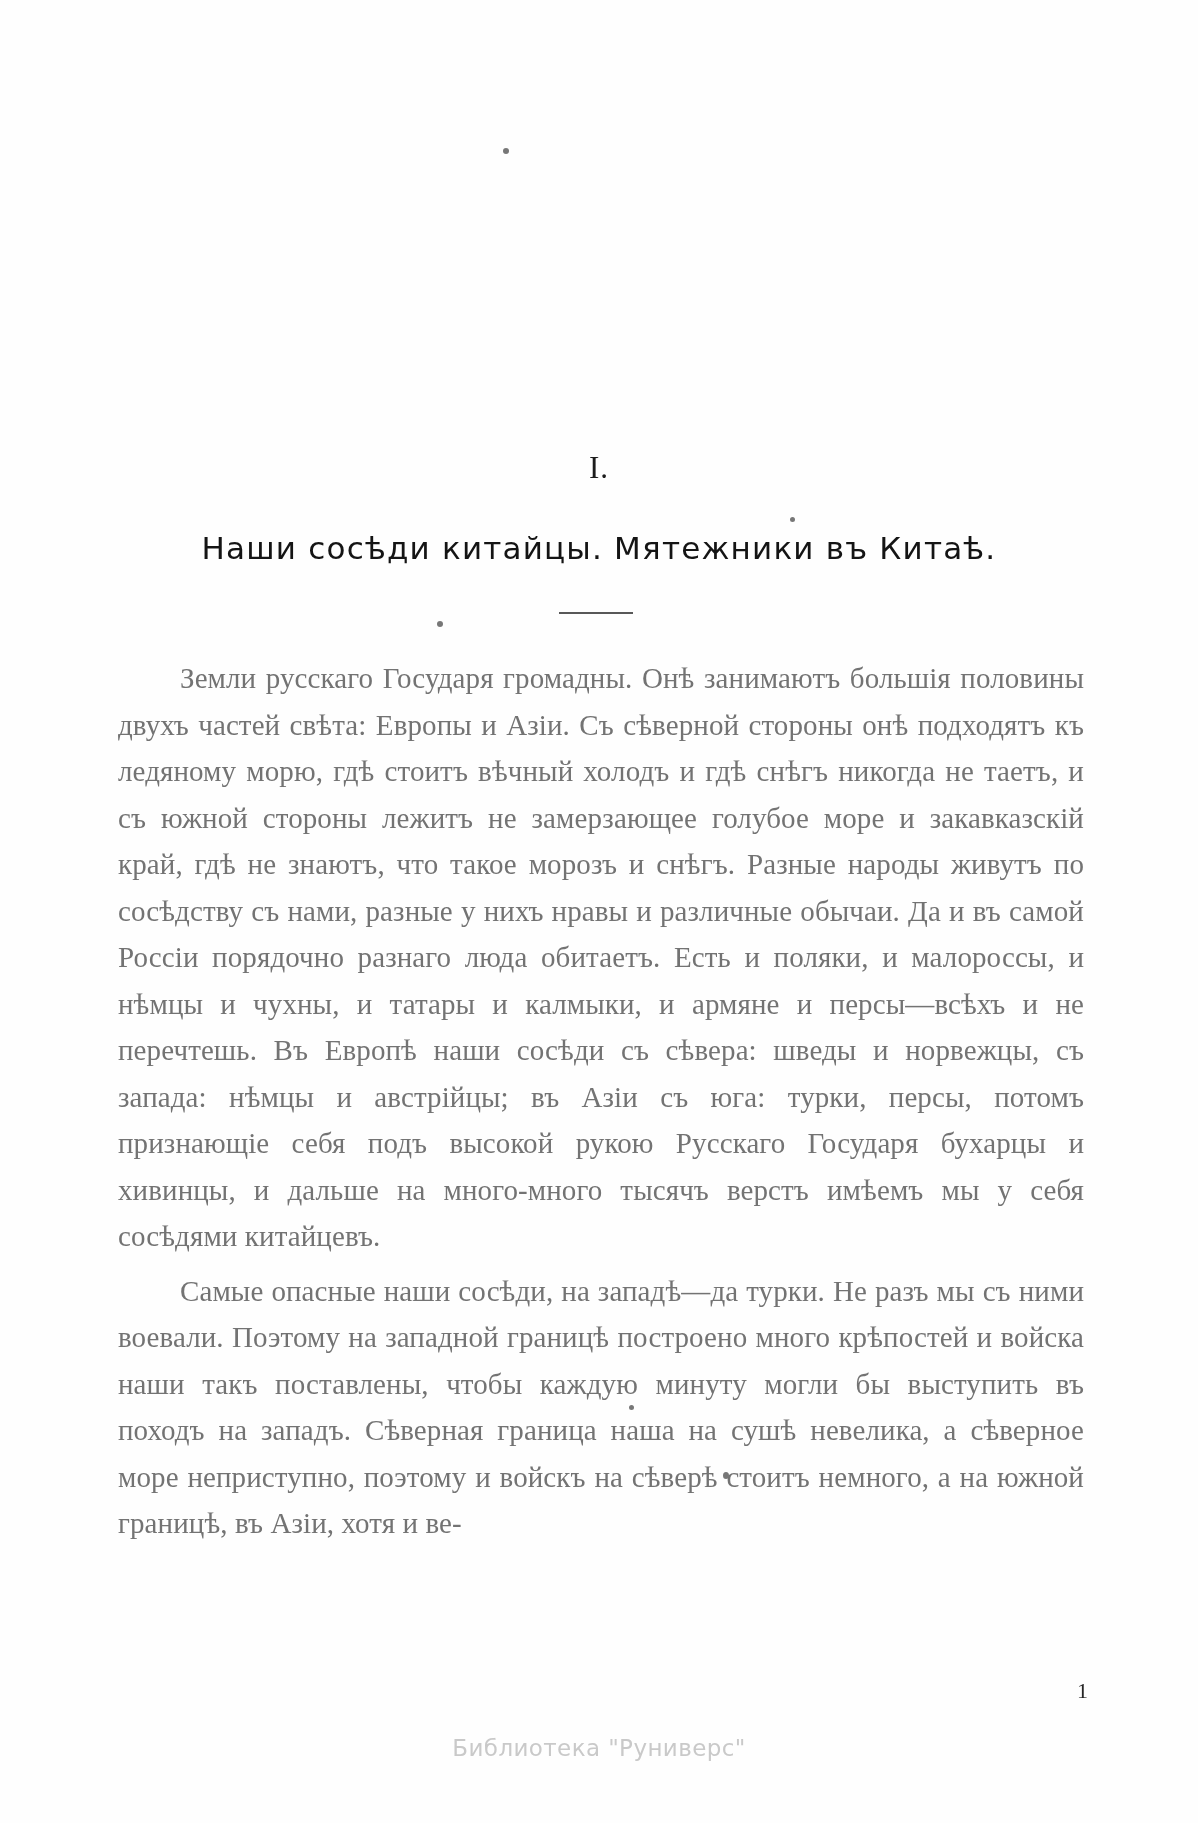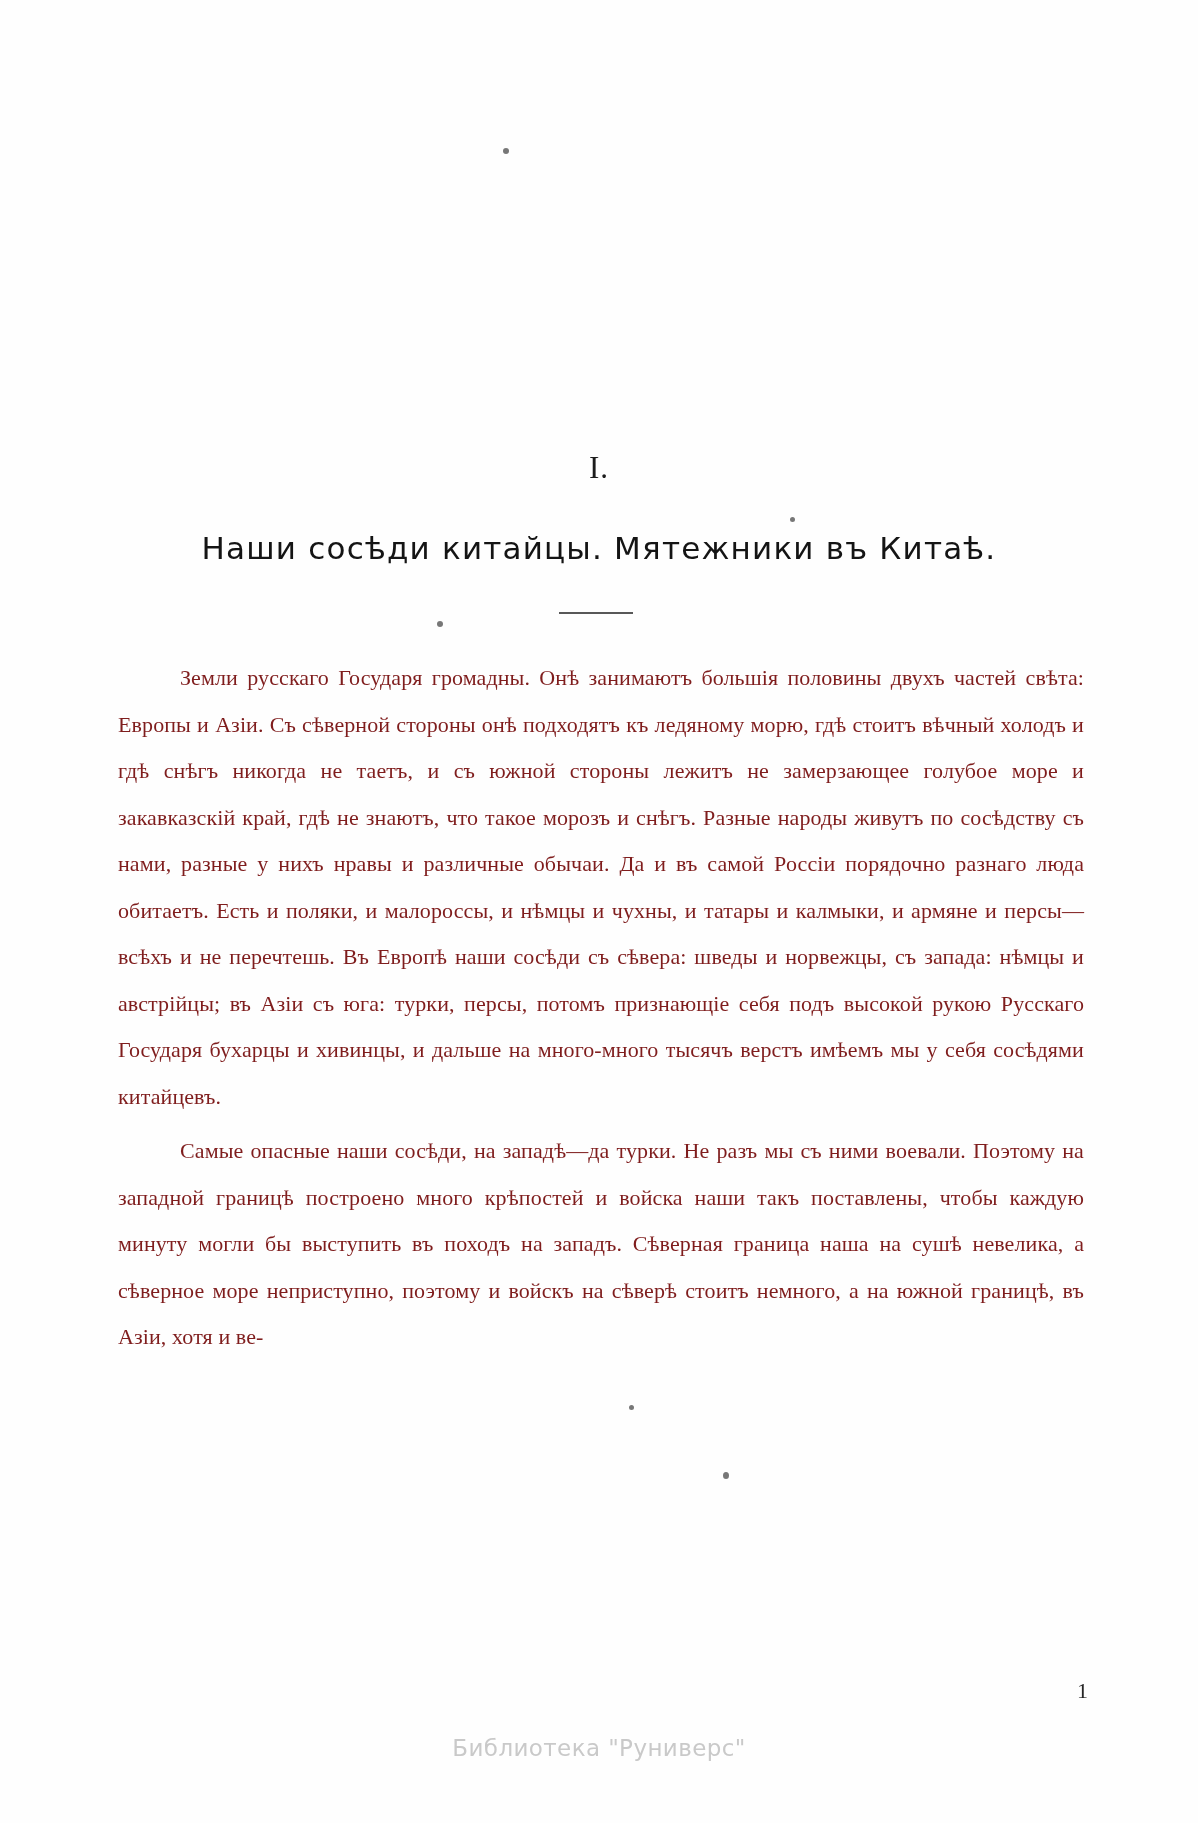--- a/index.html
+++ b/index.html
@@ -64,24 +64,24 @@
     width: 74px;
     height: 0;
     border-top: 2px solid #3b3b3b;
     opacity: .85;
   }
   .body-text {
     position: absolute;
     top: 655px;
     left: 118px;
     width: 966px;
-    font-size: 22px;
+    font-size: 29px;
     line-height: 46.5px;
     text-align: justify;
-    color: #7f1d1d;
+    color: #737373;
     letter-spacing: .1px;
   }
   .body-text p {
     margin: 0;
     text-indent: 62px;
   }
   .body-text p + p {
     margin-top: 8px;
   }
   .folio {

